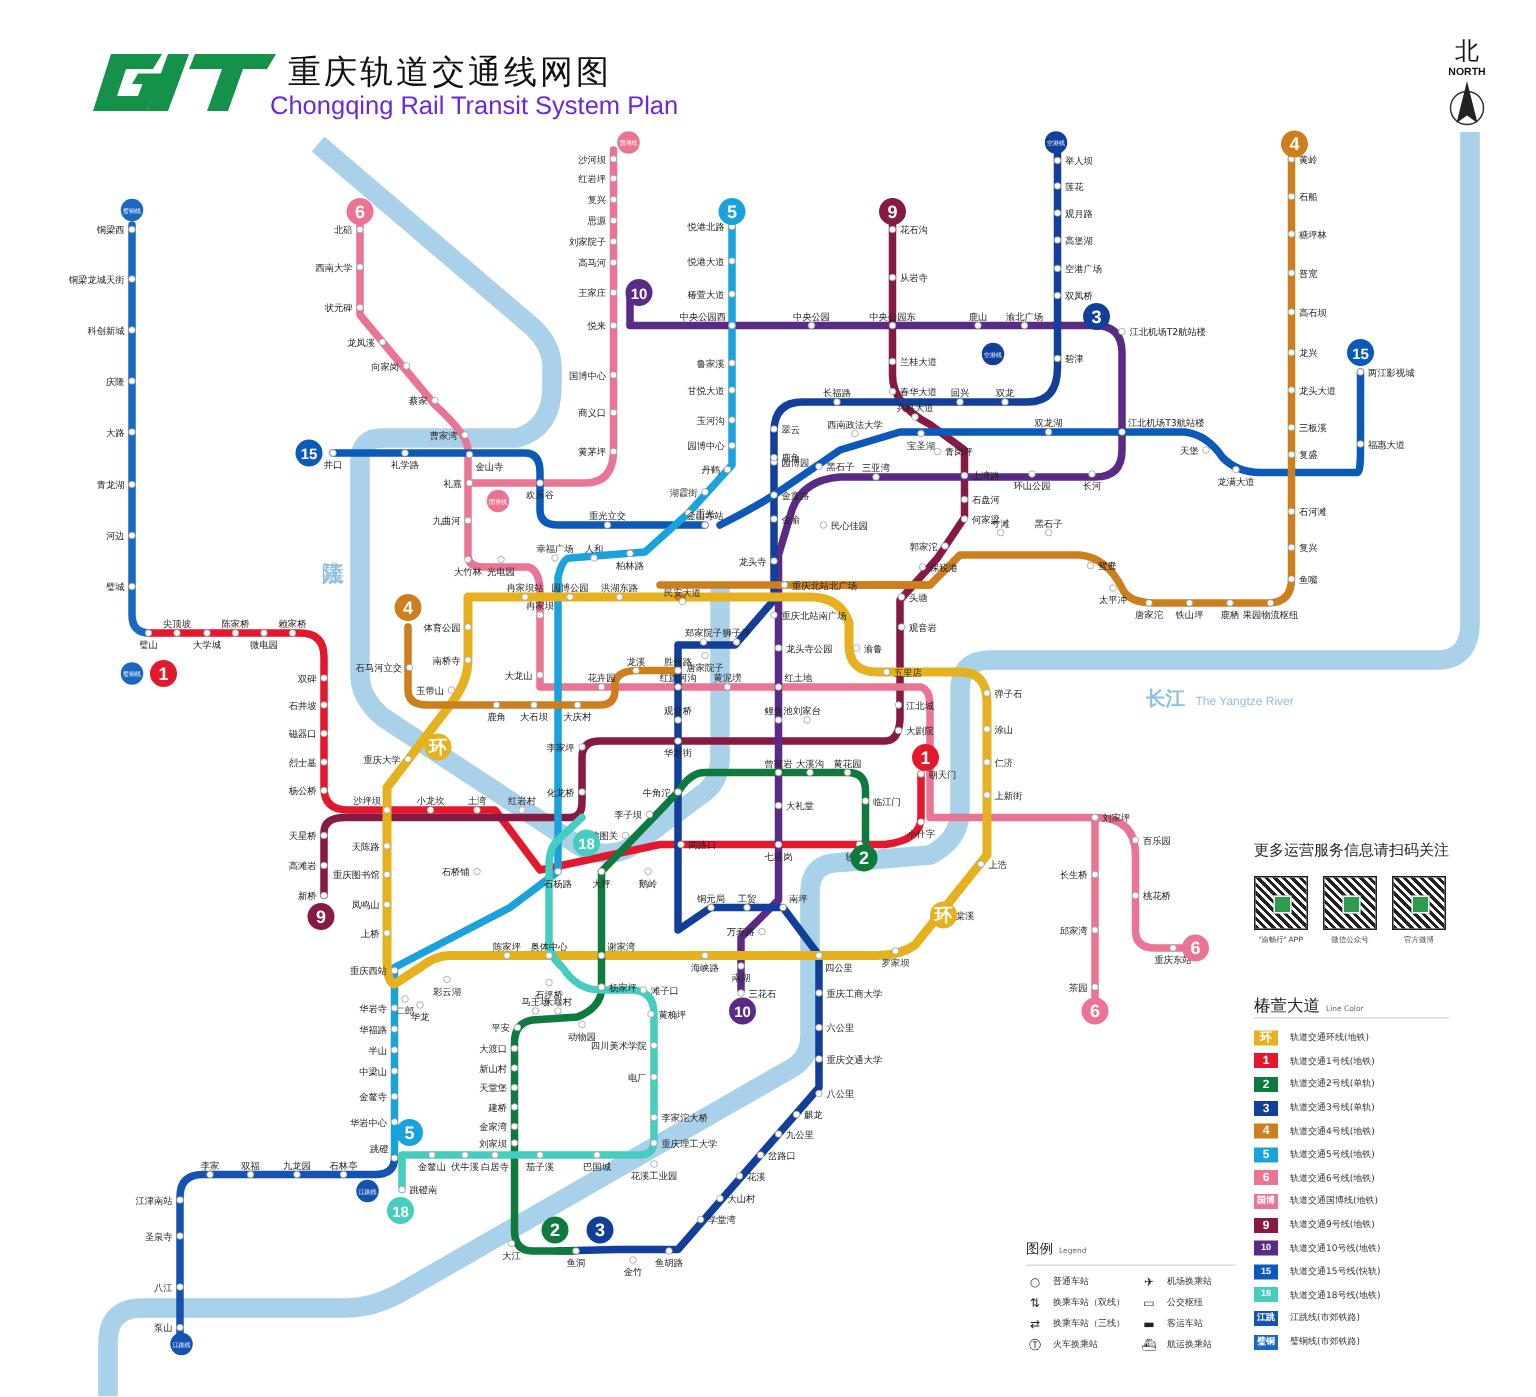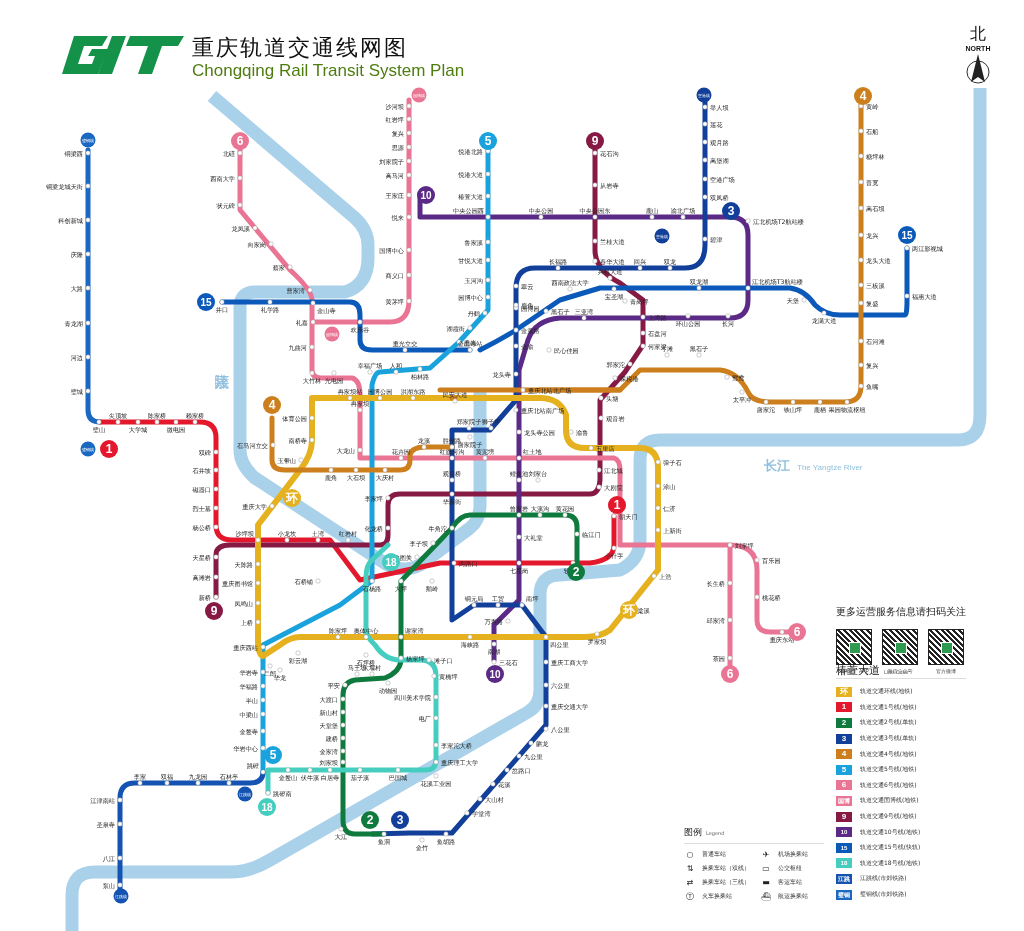--- a/index.html
+++ b/index.html
@@ -1,24 +1,24 @@
 <!DOCTYPE html>
 <html><head>
 <meta charset="utf-8">
 <style>
   html,body{margin:0;padding:0;background:#fff;}
   body{width:1024px;height:931px;position:relative;overflow:hidden;font-family:"Liberation Sans","DejaVu Sans",sans-serif;}
   #map{position:absolute;left:0;top:0;width:1024px;height:931px;}
   .title-cn{position:absolute;left:192px;top:33px;font-size:22px;color:#111;letter-spacing:2px;font-family:Liberation Mono, monospace;}
-  .title-en{position:absolute;left:192px;top:61px;font-size:17px;color:#4d7c0f;}
+  .title-en{position:absolute;left:180px;top:61px;font-size:17px;color:#6d28d9;}
   .logo{position:absolute;left:62px;top:36px;width:122px;height:38px;}
   .north{position:absolute;left:958px;top:24px;width:40px;text-align:center;}
   .north .cn{font-size:16px;color:#111;font-family:"DejaVu Sans",sans-serif;}
   .north .en{font-size:7px;color:#111;font-weight:bold;}
-  .qr-panel{position:absolute;left:836px;top:605px;width:140px;}
+  .qr-panel{position:absolute;left:836px;top:560px;width:140px;}
   .qr-title{font-size:10px;color:#222;font-family:"DejaVu Sans",sans-serif;}
   .qr-row{display:flex;gap:10px;margin-top:10px;}
   .qr{width:36px;text-align:center;}
   .qr .box{width:34px;height:34px;border:1px solid #222;background:
       repeating-linear-gradient(45deg,#222 0 2px,#fff 2px 4px);position:relative;}
   .qr .box::after{content:"";position:absolute;left:12px;top:12px;width:10px;height:10px;background:#2e9b4e;border:1px solid #fff;}
   .qr .cap{font-size:5px;color:#444;margin-top:3px;white-space:nowrap;}
   .lc-title{position:absolute;left:836px;top:663px;font-size:11px;color:#222;font-family:"DejaVu Sans",sans-serif;}
   .lc-title small{font-size:5px;color:#666;margin-left:4px;}
   .lc-rule{position:absolute;left:836px;top:678px;width:130px;height:1px;background:#ddd;}

